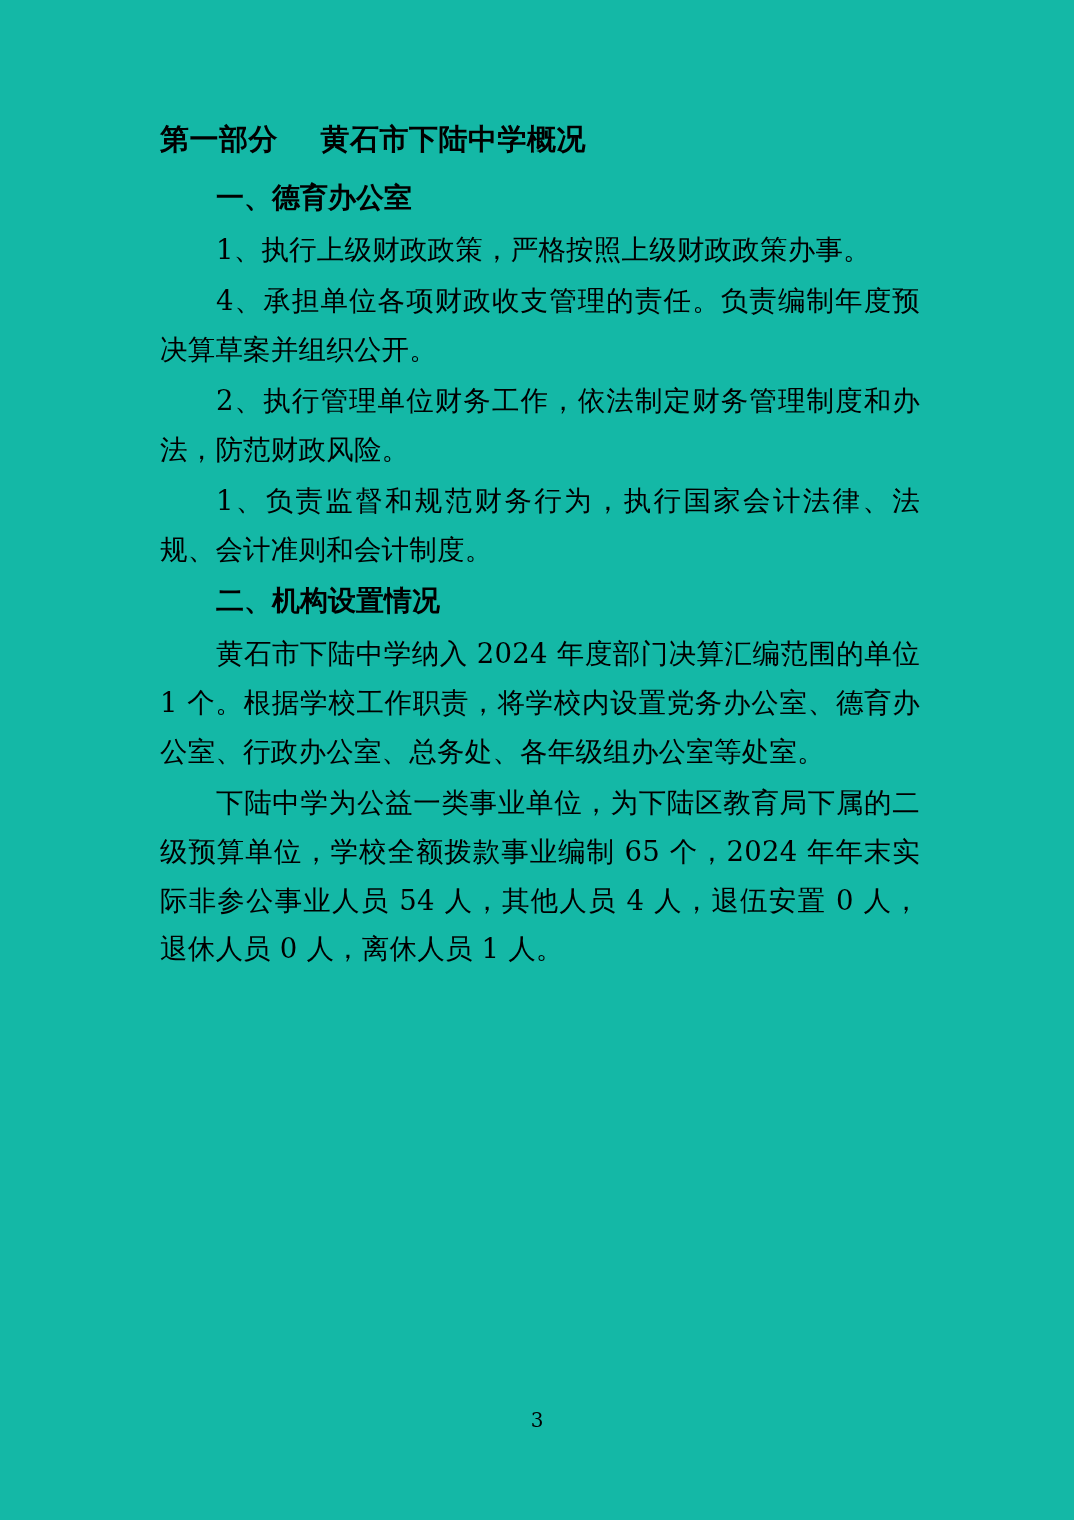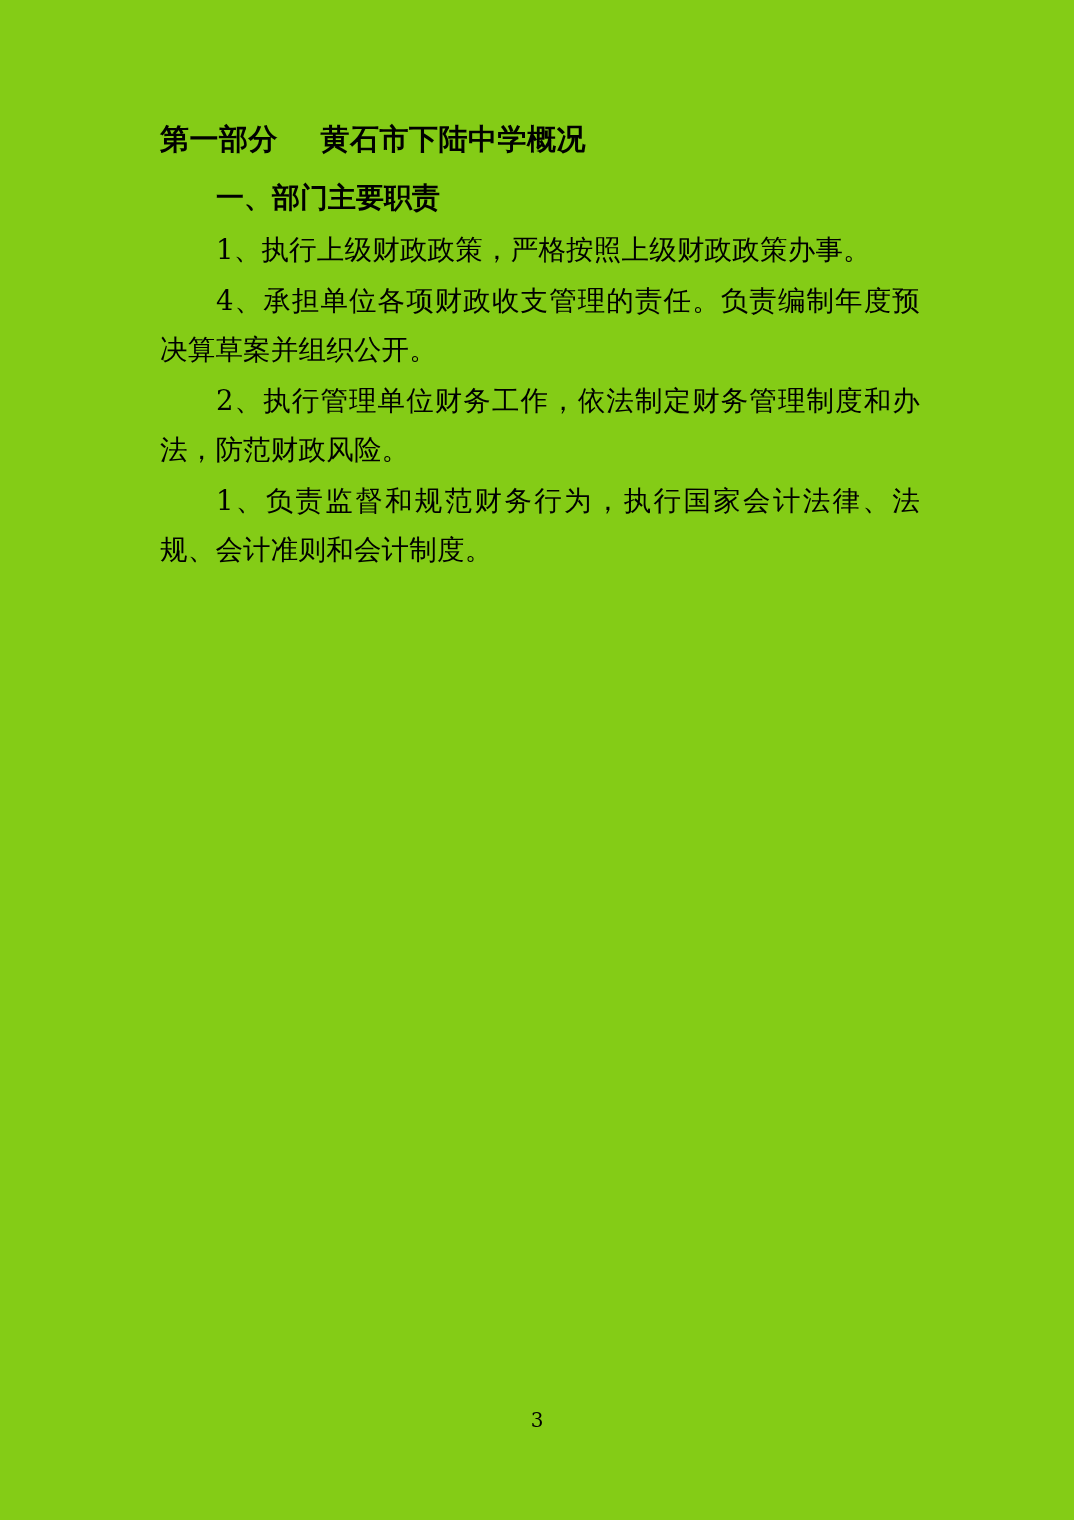--- a/index.html
+++ b/index.html
@@ -9,21 +9,21 @@
   }
   body {
     font-family: "DejaVu Serif", "Liberation Serif", serif;
     color: #000000;
   }
   .page {
     position: relative;
     width: 1074px;
     height: 1520px;
     margin: 0 auto;
-    background: #84cc16;
+    background: #14b8a6;
     box-sizing: border-box;
     overflow: hidden;
     padding-left: 32px;
   }
   .content {
     position: absolute;
     left: 160px;
     top: 118px;
     width: 760px;
   }
@@ -62,25 +62,28 @@
   }
 </style>
 </head>
 <body>
 
 <div class="page">
   <div class="content">
 
     <div class="h1">第一部分    黄石市下陆中学概况</div>
 
-    <div class="h2">一、部门主要职责</div>
+    <div class="h2">一、德育办公室</div>
 
     <p class="p">1、执行上级财政政策，严格按照上级财政政策办事。</p>
     <p class="p">4、承担单位各项财政收支管理的责任。负责编制年度预决算草案并组织公开。</p>
     <p class="p">2、执行管理单位财务工作，依法制定财务管理制度和办法，防范财政风险。</p>
     <p class="p">1、负责监督和规范财务行为，执行国家会计法律、法规、会计准则和会计制度。</p>
 
+    <div class="h2">二、机构设置情况</div>
 
+    <p class="p">黄石市下陆中学纳入 2024 年度部门决算汇编范围的单位 1 个。根据学校工作职责，将学校内设置党务办公室、德育办公室、行政办公室、总务处、各年级组办公室等处室。</p>
+    <p class="p">下陆中学为公益一类事业单位，为下陆区教育局下属的二级预算单位，学校全额拨款事业编制 65 个，2024 年年末实际非参公事业人员 54 人，其他人员 4 人，退伍安置 0 人，退休人员 0 人，离休人员 1 人。</p>
 
   </div>
 
   <div class="page-number">3</div>
 </div>
 
 </body></html>

